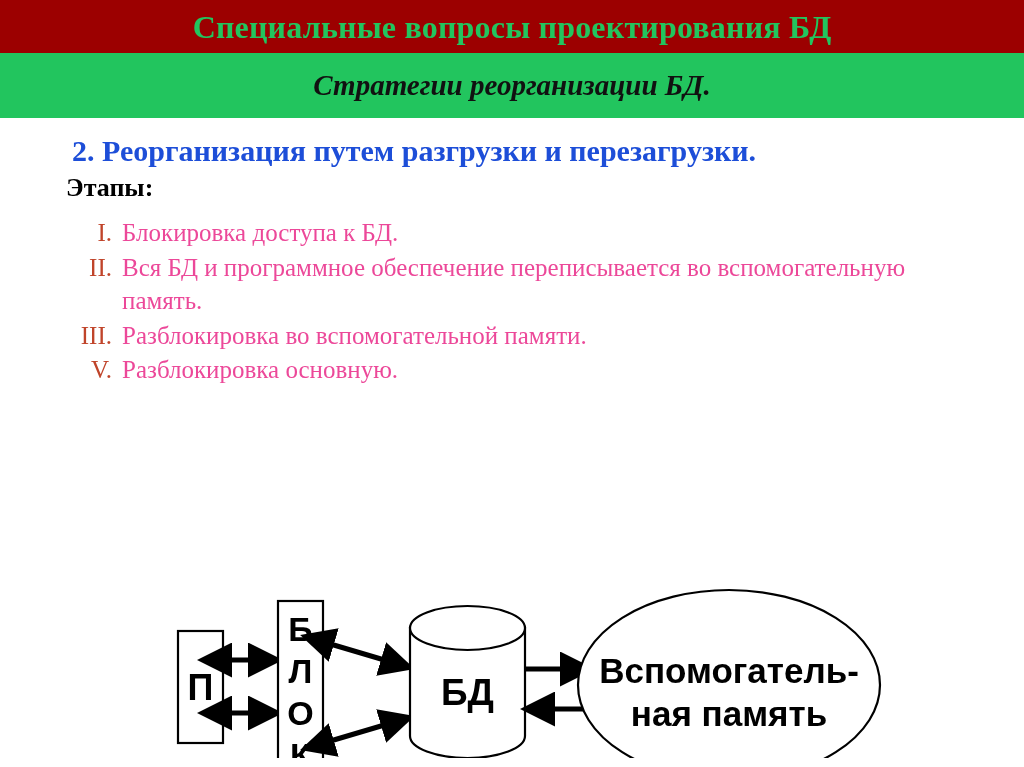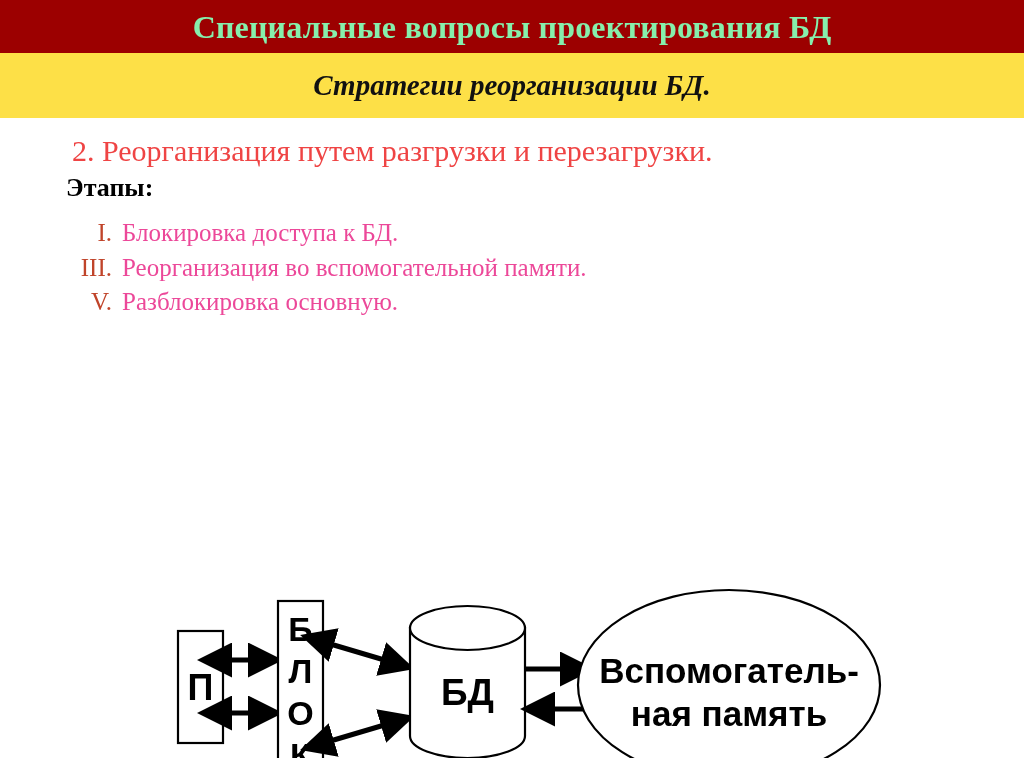--- a/index.html
+++ b/index.html
@@ -21,35 +21,35 @@
     position: absolute;
     left: 0; top: 0;
     width: 1024px;
     height: 53px;
     background: #9c0000;
     display: flex;
     align-items: center;
     justify-content: center;
   }
   #title-bar .title-text {
-    color: #86efac;
+    color: #22c55e;
     font-family: "Liberation Serif", "DejaVu Serif", serif;
     font-weight: bold;
     font-size: 32px;
     line-height: 1;
     letter-spacing: 0.2px;
     white-space: nowrap;
   }
 
   #subtitle-bar {
     position: absolute;
     left: 0; top: 53px;
     width: 1024px;
     height: 65px;
-    background: #fde047;
+    background: #22c55e;
     display: flex;
     align-items: center;
     justify-content: center;
   }
   #subtitle-bar .subtitle-text {
     color: #111111;
     font-family: "Liberation Serif", "DejaVu Serif", serif;
     font-weight: bold;
     font-style: italic;
     font-size: 29px;
@@ -64,25 +64,25 @@
     top: 118px;
     width: 1024px;
     height: 649px;
     background: #ffffff;
   }
 
   #section-heading {
     position: absolute;
     left: 72px;
     top: 16px;
-    font-weight: normal;
+    font-weight: bold;
     font-size: 30px;
     line-height: 1.12;
     white-space: nowrap;
-    color: #ef4444;
+    color: #1d4ed8;
   }
 
   #stages-label {
     position: absolute;
     left: 66px;
     top: 56px;
     font-weight: bold;
     font-size: 26px;
     line-height: 1.1;
     color: #000000;
@@ -159,24 +159,28 @@
 
   <div id="stages-label">Этапы:</div>
 
   <div id="steps-list">
 
     <div class="step-row">
       <div class="step-num">I.</div>
       <div class="step-text">Блокировка доступа к БД.</div>
     </div>
 
+    <div class="step-row">
+      <div class="step-num">II.</div>
+      <div class="step-text">Вся БД и программное обеспечение переписывается во вспомогательную память.</div>
+    </div>
 
     <div class="step-row">
       <div class="step-num">III.</div>
-      <div class="step-text">Реорганизация во вспомогательной памяти.</div>
+      <div class="step-text">Разблокировка во вспомогательной памяти.</div>
     </div>
 
 
     <div class="step-row">
       <div class="step-num">V.</div>
       <div class="step-text">Разблокировка основную.</div>
     </div>
 
   </div>
 

